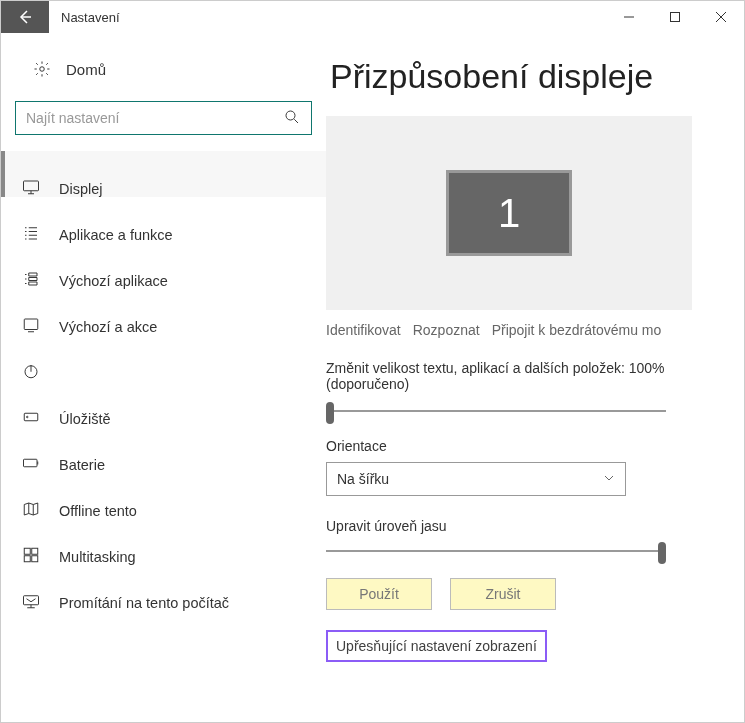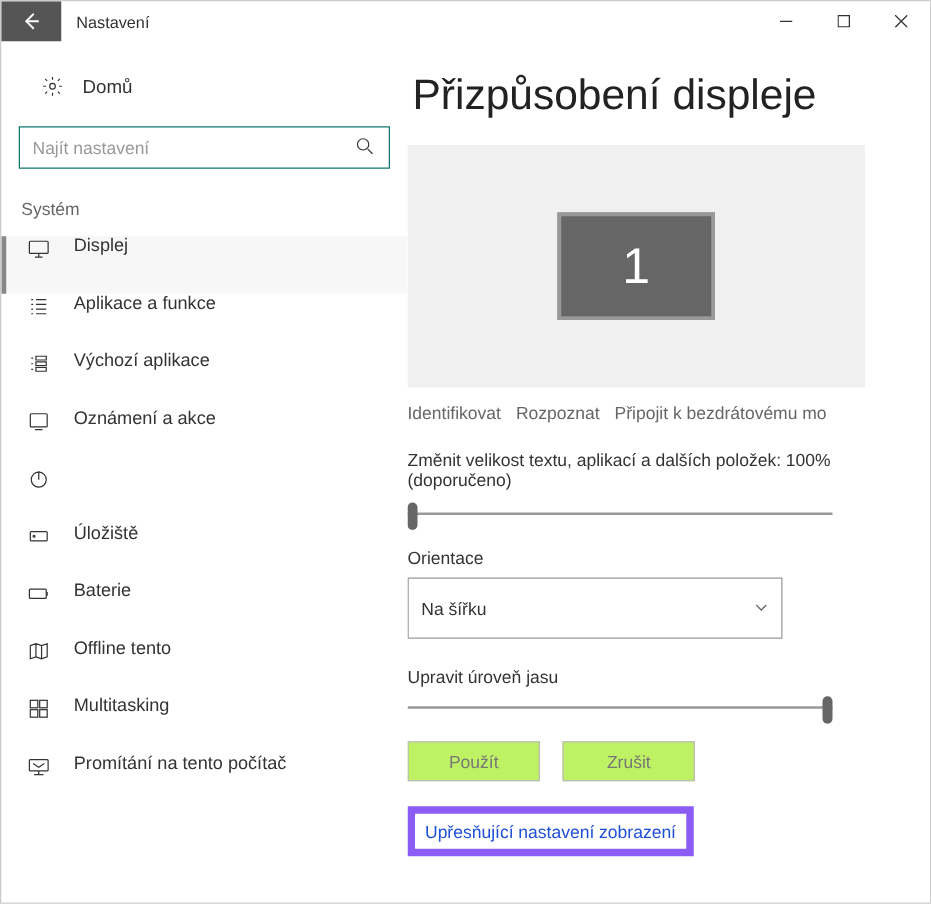--- a/index.html
+++ b/index.html
@@ -13,44 +13,44 @@
 .content { display: flex; height: calc(100% - 32px); }
 .sidebar { width: 325px; padding: 18px 0 0 0; overflow-y: auto; }
 .home-row { display: flex; align-items: center; padding: 8px 31px; margin-bottom: 14px; cursor: pointer; }
 .home-row .icon { width: 20px; height: 20px; margin-right: 14px; display:flex; align-items:center; justify-content:center; }
 .home-row .label { font-size: 15px; }
 .search-box { margin: 0 14px 16px 14px; border: 1px solid #0f766e; height: 34px; display: flex; align-items: center; padding: 0 10px; }
 .search-box input { flex:1; border:none; outline:none; font-size:14px; color:#666; background:transparent; }
 .search-box input::placeholder { color: #999; }
 .search-box .sicon { color:#666; }
 .category { padding: 8px 16px 14px 16px; color: #666; font-size: 14px; }
-.nav-item { display: flex; align-items: flex-start; height: 46px; padding: 0 14px 0 20px; cursor: pointer; position: relative; }
+.nav-item { display: flex; align-items: flex-end; height: 46px; padding: 0 14px 0 20px; cursor: pointer; position: relative; }
 .nav-item.active::before { content:""; position:absolute; left:0; top:0; bottom:0; width:4px; background:#888; }
 .nav-item.active { background: #f7f7f7; }
 .nav-item .icon { width: 20px; height: 20px; margin-right: 18px; display:flex; align-items:center; justify-content:center; color:#333; }
 .nav-item .label { font-size: 14.5px; }
 .main { flex:1; padding: 24px 0 0 0; overflow:hidden; }
 .main h1 { font-weight: 300; font-size: 34px; color:#222; margin-bottom: 20px; padding-left: 4px; }
 .display-area { background: #f0f0f0; width: 366px; height: 194px; display:flex; align-items:center; justify-content:center; margin-bottom: 12px; }
 .display-box { width: 126px; height: 86px; background: #666; border: 3px solid #999; display:flex; align-items:center; justify-content:center; color:#fff; font-size: 40px; font-weight:300; cursor:pointer; }
 .link-row { display:flex; gap: 12px; color:#666; font-size: 14px; margin-bottom: 22px; width: 366px; overflow:hidden; white-space:nowrap; }
 .link-row span { cursor:pointer; }
 .scale-label { font-size:14px; color:#333; margin-bottom: 10px; width: 366px; }
 .slider { width: 340px; height: 18px; position:relative; margin-bottom: 18px; }
 .slider .track { position:absolute; left:0; right:0; top:50%; height:2px; background:#999; transform:translateY(-50%); }
 .slider .thumb { position:absolute; top:0; width:8px; height:22px; background:#666; border-radius:4px; cursor:pointer; }
 .slider.left .thumb { left: 0; }
 .slider.right .thumb { right: 0; }
 .section-label { font-size:14px; color:#333; margin-bottom: 8px; }
-.dropdown { width: 300px; height: 49px; border:1px solid #999; display:flex; align-items:center; justify-content:space-between; padding: 0 10px; margin-bottom: 22px; cursor:pointer; }
+.dropdown { width: 300px; height: 34px; border:1px solid #999; display:flex; align-items:center; justify-content:space-between; padding: 0 10px; margin-bottom: 22px; cursor:pointer; }
 .dropdown .dd-label { font-size:14px; }
 .dropdown .chev { color:#666; }
 .btn-row { display:flex; gap: 18px; margin-bottom: 20px; }
-.btn { width: 106px; height: 32px; background:#bef264; border:1px solid #bbb; display:flex; align-items:center; justify-content:center; color:#777; font-size:14px; cursor:pointer; }
-.adv-link { display:inline-block; color:#1d4ed8; font-size:14px; padding: 6px 8px; border: 6px solid #8b5cf6; cursor:pointer; }
+.btn { width: 106px; height: 32px; background:#fef9c3; border:1px solid #bbb; display:flex; align-items:center; justify-content:center; color:#777; font-size:14px; cursor:pointer; }
+.adv-link { display:inline-block; color:#404040; font-size:14px; padding: 6px 8px; border: 2px solid #8b5cf6; cursor:pointer; }
 svg.ic { width:18px; height:18px; stroke:#333; fill:none; stroke-width:1.3; }
 </style>
 </head>
 <body>
 
 <div class="titlebar">
   <div class="back">
     <svg viewBox="0 0 16 16">
         <path d="M10 2 L4 8 L10 14" stroke="#fff" stroke-width="1.5" fill="none"></path>
         <path d="M4 8 H14" stroke="#fff" stroke-width="1.5"></path>
@@ -89,21 +89,20 @@
     <div class="search-box">
       <input type="text" placeholder="Najít nastavení" style="">
       <span class="sicon">
         <svg class="ic" viewBox="0 0 24 24">
             <circle cx="10" cy="10" r="6"></circle>
             <path d="M15 15l5 5"></path>
           </svg>
       </span>
     </div>
 
-    <div class="category">Systém</div>
 
     <div class="nav-item active">
       <span class="icon">
           <svg class="ic" viewBox="0 0 24 24">
             <rect x="2" y="4" width="20" height="13" rx="1"></rect>
             <path d="M8 21h8M12 17v4"></path>
           </svg>
         </span>
       <span class="label">Displej</span>
     </div>
@@ -123,21 +122,21 @@
         </span>
       <span class="label">Výchozí aplikace</span>
     </div>
     <div class="nav-item">
       <span class="icon">
           <svg class="ic" viewBox="0 0 24 24">
             <rect x="3" y="4" width="18" height="14" rx="1"></rect>
             <path d="M8 21h8"></path>
           </svg>
         </span>
-      <span class="label">Oznámení a akce</span>
+      <span class="label">Výchozí a akce</span>
     </div>
     <div class="nav-item">
       <span class="icon">
           <svg class="ic" viewBox="0 0 24 24">
             <circle cx="12" cy="13" r="8"></circle>
             <path d="M12 4v9"></path>
           </svg>
         </span>
     </div>
     <div class="nav-item">

